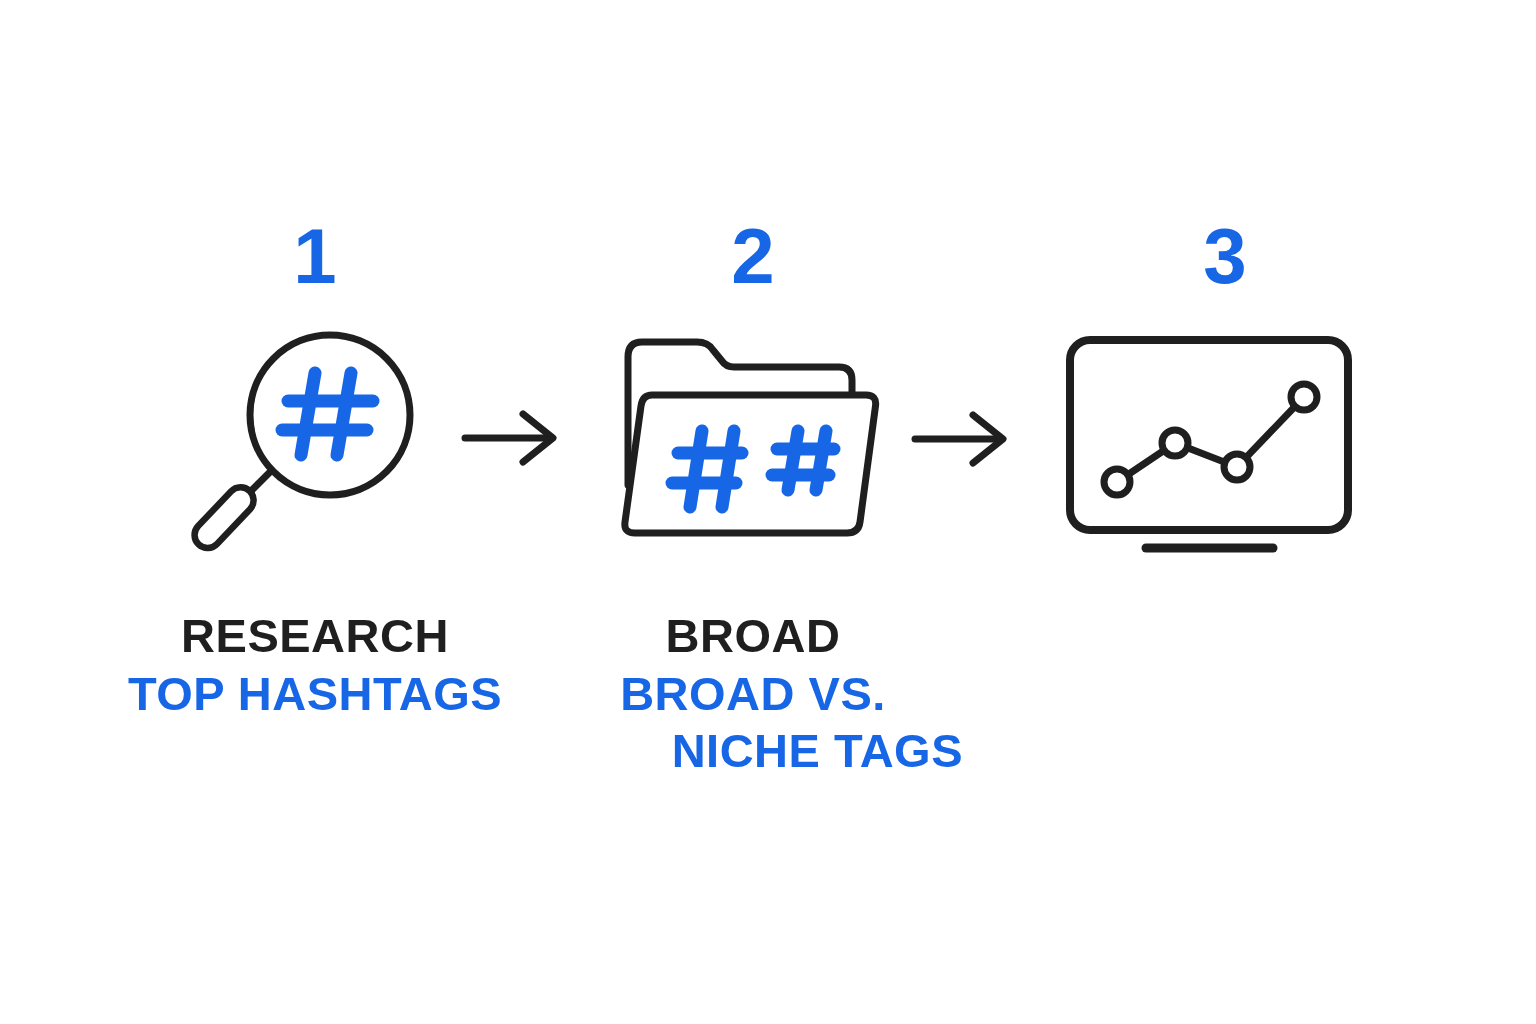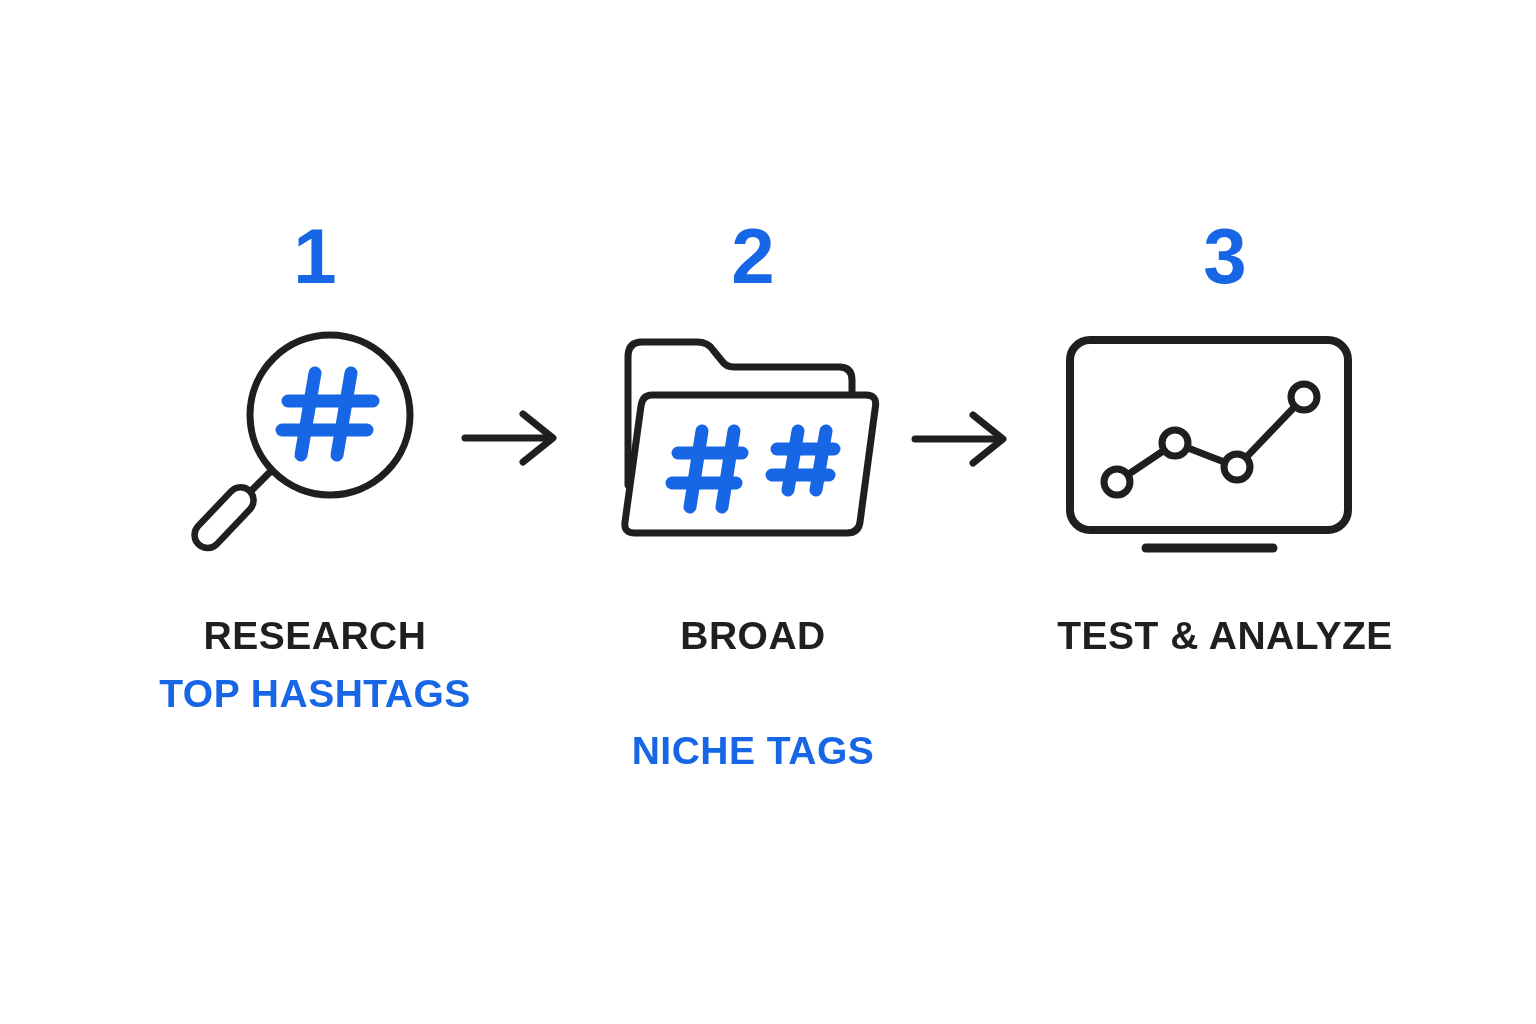--- a/index.html
+++ b/index.html
@@ -42,28 +42,28 @@
     height: 62px;
   }
   .arrow-1 { left: 453px; top: 407px; }
   .arrow-2 { left: 903px; top: 408px; }
   .step-title, .step-subtitle {
     position: absolute;
     left: 0;
     width: 100%;
     text-align: center;
     font-weight: 700;
-    font-size: 39px;
+    font-size: 47px;
     line-height: 57px;
     letter-spacing: 0.5px;
     white-space: nowrap;
   }
   .step-title { top: 402px; color: var(--ink, #1f1f1f); }
   .sub-line-1 { top: 460px; color: var(--accent, #1766e6); }
-  .sub-line-2 { top: 517px; color: var(--accent, #1766e6); }
+  .sub-line-2 { top: 517px; color: var(--accent, #1766e6); text-align: right; }
   
   .ink-stroke    { stroke: var(--ink, #1f1f1f); }
   .accent-stroke { stroke: var(--accent, #1766e6); }
 </style>
 </head>
 <body>
 
 <div class="canvas">
 
   <div class="step-col col-1">
@@ -114,20 +114,21 @@
         <line x1="122" y1="96" x2="110" y2="172"></line>
 
         <line x1="165" y1="114" x2="222" y2="114"></line>
         <line x1="160" y1="140" x2="217" y2="140"></line>
         <line x1="186" y1="96" x2="176" y2="155"></line>
         <line x1="214" y1="96" x2="204" y2="155"></line>
       </g>
     </svg>
 
     <div class="step-title">BROAD</div>
+    <div class="step-subtitle sub-line-1">BROAD VS.</div>
     <div class="step-subtitle sub-line-2">NICHE TAGS</div>
   </div>
 
   <svg class="arrow arrow-2" viewBox="0 0 110 62">
     <g fill="none" class="ink-stroke" stroke-width="7" stroke-linecap="round" stroke-linejoin="round">
       <line x1="12" y1="31" x2="98" y2="31"></line>
       <polyline points="70,7 100,31 70,55"></polyline>
     </g>
   </svg>
 
@@ -143,16 +144,15 @@
       <g fill="#ffffff" class="ink-stroke" stroke-width="7">
         <circle cx="59" cy="152" r="13"></circle>
         <circle cx="117" cy="113" r="13"></circle>
         <circle cx="179" cy="137" r="13"></circle>
         <circle cx="246" cy="67" r="13"></circle>
       </g>
 
       <line x1="88" y1="218" x2="215" y2="218" class="ink-stroke" stroke-width="9" stroke-linecap="round"></line>
     </svg>
 
-    <div class="step-title">TEST &amp; ANALYZE</div>
   </div>
 
 </div>
 
 </body></html>

